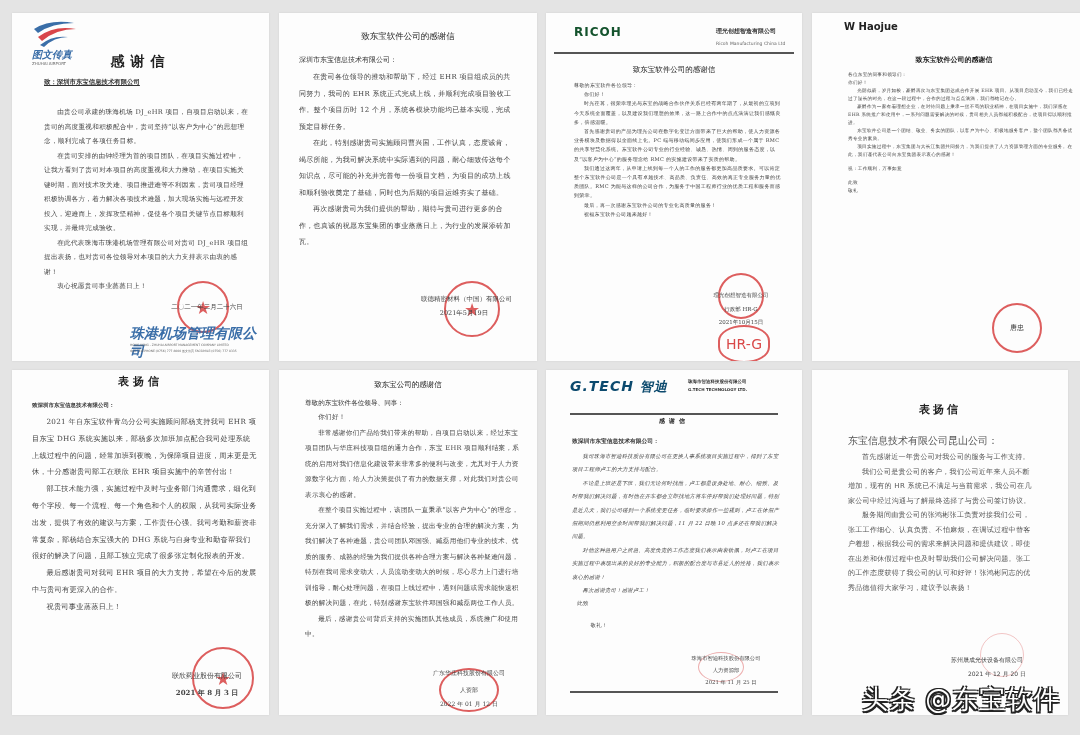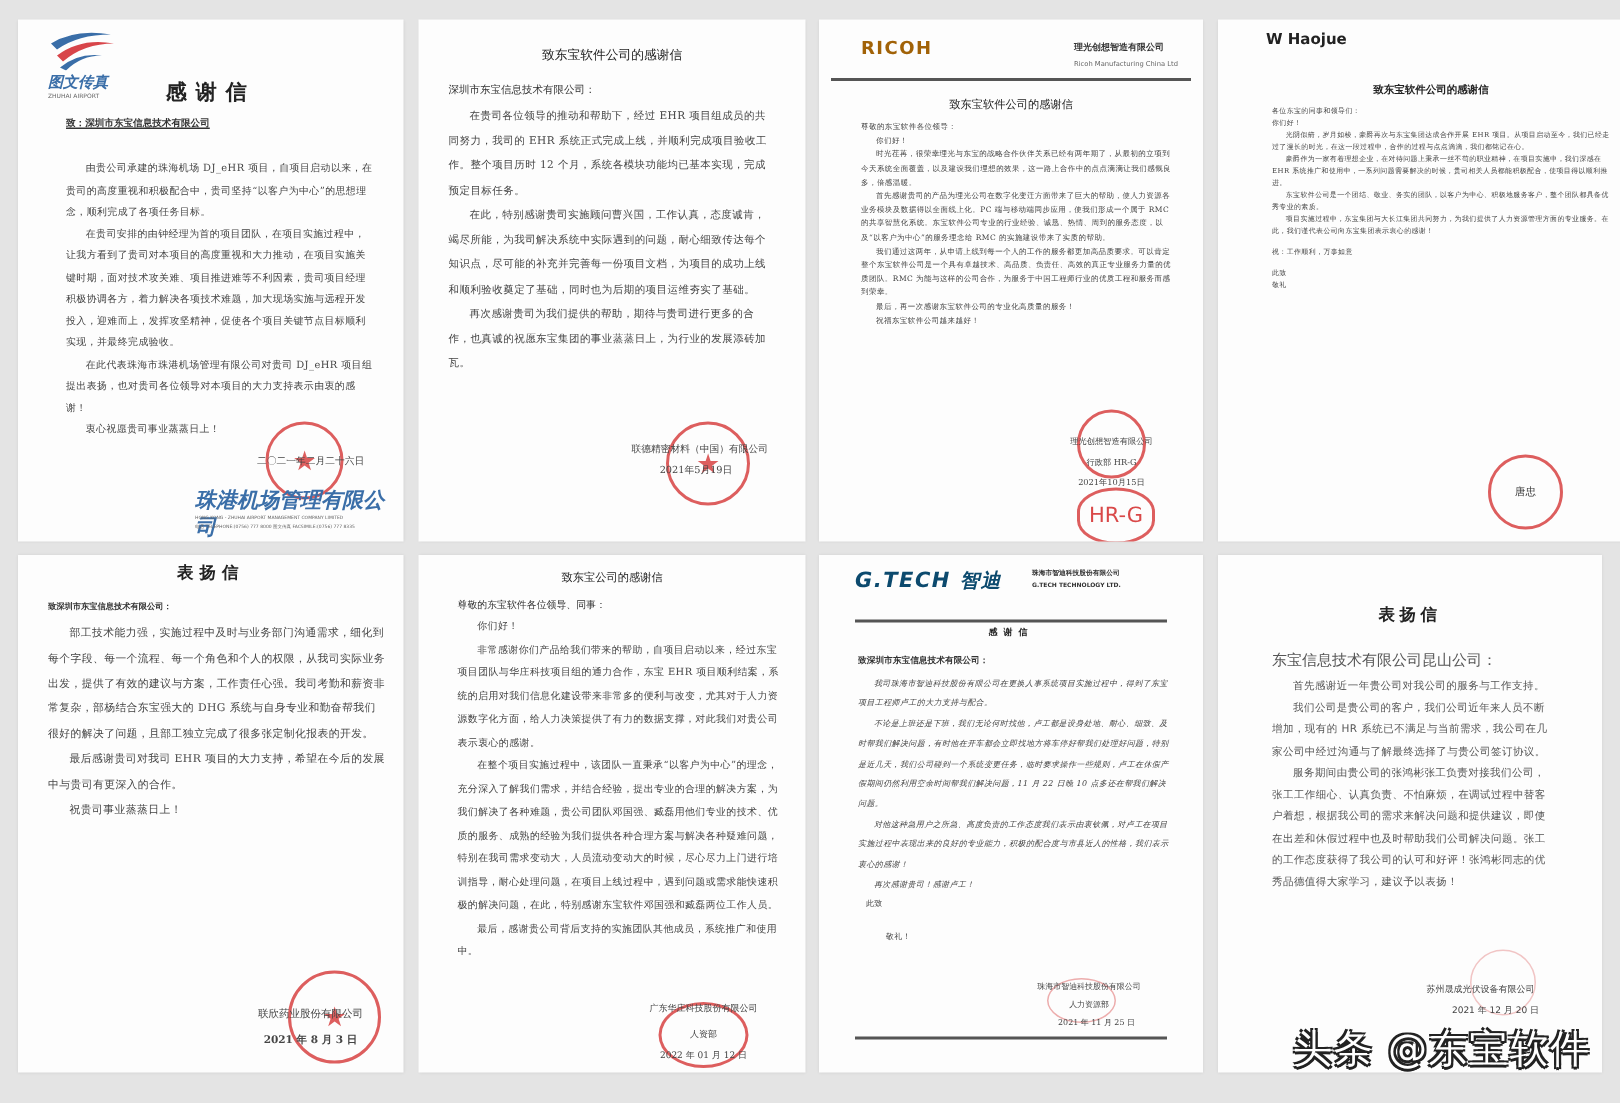--- a/index.html
+++ b/index.html
@@ -60,21 +60,21 @@
       <p style="font-size:7px;line-height:16.5px;">再次感谢贵司为我们提供的帮助，期待与贵司进行更多的合作，也真诚的祝愿东宝集团的事业蒸蒸日上，为行业的发展添砖加瓦。</p>
     </div>
     <div class="stamp" style="left:165px;top:268px;width:56px;height:56px;">
         <span class="star">★</span>
       </div>
     <div class="sig" style="left:125px;top:280px;width:125px;">联德精密材料（中国）有限公司</div>
     <div class="sig" style="left:135px;top:294px;width:100px;">2021年5月19日</div>
   </div>
 
   <div class="doc" style="left:546px;top:13px;width:256px;height:348px;">
-    <div class="logo-text" style="left:28px;top:12px;font-size:12px;color:#a16207;letter-spacing:1px;">RICOH</div>
+    <div class="logo-text" style="left:28px;top:12px;font-size:12px;color:#14532d;letter-spacing:1px;">RICOH</div>
     <div class="logo-text" style="left:170px;top:14px;font-size:6px;color:#333;">理光创想智造有限公司</div>
     <div class="small" style="position:absolute;left:170px;top:28px;font-size:4.5px;">Ricoh Manufacturing China Ltd</div>
     <div class="hr-line" style="left:8px;right:8px;top:39px;"></div>
     <div class="title" style="position:absolute;left:0;right:0;top:52px;font-size:7.5px;font-weight:normal;">致东宝软件公司的感谢信</div>
     <div class="dense" style="position:absolute;left:28px;right:20px;top:68px;">
       <p class="noindent">尊敬的东宝软件各位领导：</p>
       <p>你们好！</p>
       <p>时光荏苒，很荣幸理光与东宝的战略合作伙伴关系已经有两年期了，从最初的立项到今天系统全面覆盖，以及建设我们理想的效果，这一路上合作中的点点滴滴让我们感慨良多，倍感温暖。</p>
       <p>首先感谢贵司的产品为理光公司在数字化变迁方面带来了巨大的帮助，使人力资源各业务模块及数据得以全面线上化。PC 端与移动端同步应用，使我们形成一个属于 RMC 的共享智慧化系统。东宝软件公司专业的行业经验、诚恳、热情、周到的服务态度，以及“以客户为中心”的服务理念给 RMC 的实施建设带来了实质的帮助。</p>
       <p>我们通过这两年，从申请上线到每一个人的工作的服务都更加高品质要求。可以肯定整个东宝软件公司是一个具有卓越技术、高品质、负责任、高效的真正专业服务力量的优质团队。RMC 为能与这样的公司合作，为服务于中国工程师行业的优质工程和服务而感到荣幸。</p>
@@ -107,20 +107,21 @@
     </div>
     <div class="stamp" style="left:180px;top:290px;width:50px;height:50px;">
       <span style="color:#333;font-size:7px;font-family:'DejaVu Serif',serif;">唐忠</span>
     </div>
   </div>
 
   <div class="doc" style="left:12px;top:370px;width:257px;height:345px;">
     <div class="title" style="position:absolute;left:0;right:0;top:4px;font-size:11px;letter-spacing:4px;font-family:'DejaVu Sans',sans-serif;">表扬信</div>
     <div class="salutation" style="position:absolute;left:20px;top:28px;font-size:5.5px;font-weight:bold;">致深圳市东宝信息技术有限公司：</div>
     <div style="position:absolute;left:20px;right:12px;top:44px;">
+      <p style="font-size:7.2px;line-height:16.8px;">2021 年自东宝软件青岛分公司实施顾问部杨支持我司 EHR 项目东宝 DHG 系统实施以来，部杨多次加班加点配合我司处理系统上线过程中的问题，经常加班到夜晚，为保障项目进度，周末更是无休，十分感谢贵司部工在联欣 EHR 项目实施中的辛苦付出！</p>
       <p style="font-size:7.2px;line-height:16.8px;">部工技术能力强，实施过程中及时与业务部门沟通需求，细化到每个字段、每一个流程、每一个角色和个人的权限，从我司实际业务出发，提供了有效的建议与方案，工作责任心强。我司考勤和薪资非常复杂，部杨结合东宝强大的 DHG 系统与自身专业和勤奋帮我们很好的解决了问题，且部工独立完成了很多张定制化报表的开发。</p>
       <p style="font-size:7.2px;line-height:16.8px;">最后感谢贵司对我司 EHR 项目的大力支持，希望在今后的发展中与贵司有更深入的合作。</p>
       <p style="font-size:7.2px;line-height:16.8px;">祝贵司事业蒸蒸日上！</p>
     </div>
     <div class="stamp" style="left:180px;top:277px;width:62px;height:62px;">
         <span class="star">★</span>
       </div>
     <div class="sig" style="left:140px;top:300px;width:110px;font-size:7px;">联欣药业股份有限公司</div>
     <div class="sig" style="left:150px;top:316px;width:90px;font-size:7px;font-weight:bold;">2021 年 8 月 3 日</div>
   </div>

